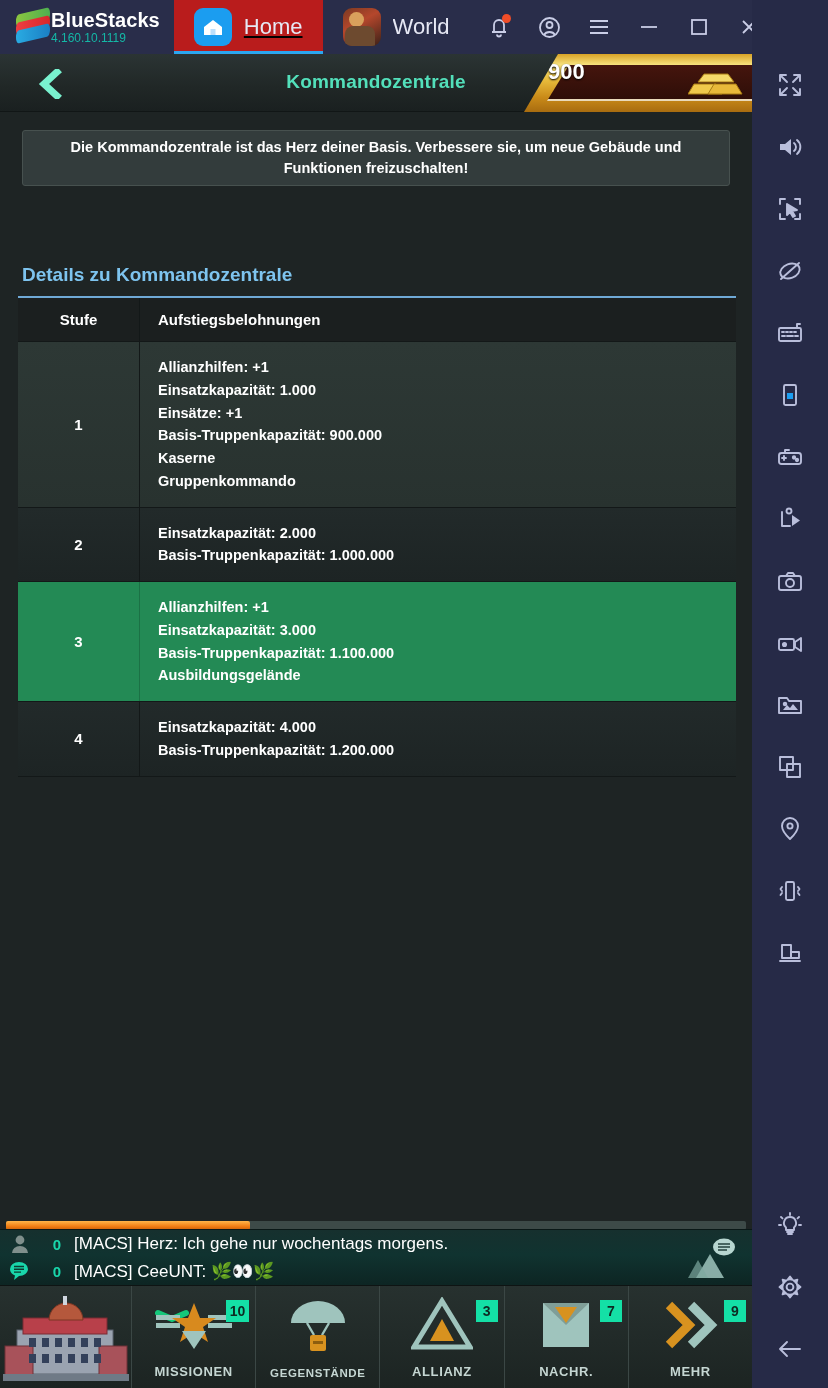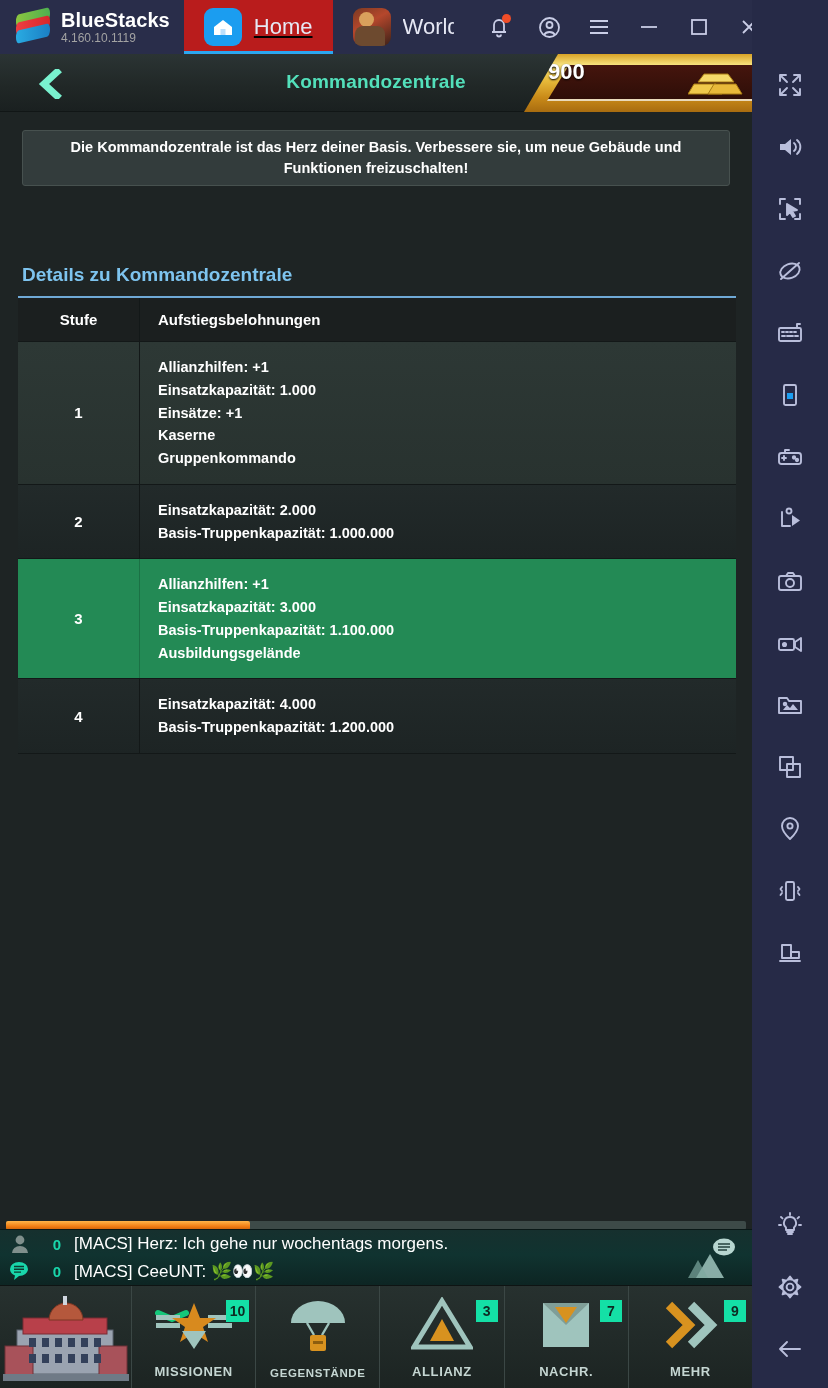--- a/index.html
+++ b/index.html
@@ -9,29 +9,29 @@
     font-family: "Liberation Sans", sans-serif;
     overflow: hidden;
   }
 
   
   #bs-topbar {
     position: absolute; top: 0; left: 0; width: 828px; height: 54px;
     background: #292d4a;
     display: flex; align-items: stretch;
   }
-  .bs-brand { display: flex; align-items: center; padding: 0 14px 0 16px; gap: 11px; }
+  .bs-brand { display: flex; align-items: center; padding: 0 14px 0 16px; gap: 1px; }
   .bs-logo { width: 34px; height: 34px; position: relative; }
   .bs-logo .lay { position: absolute; left: 0; width: 34px; height: 13px; border-radius: 3px/6px; transform: skewY(-13deg); }
   .bs-logo .l1 { top: 1px;  background: linear-gradient(90deg,#8dc63f,#4caf50); }
   .bs-logo .l2 { top: 9px;  background: linear-gradient(90deg,#ef3e42,#d6272b); }
   .bs-logo .l3 { top: 17px; background: linear-gradient(90deg,#29abe2,#1b7fc4); }
   .bs-brandtext { line-height: 1.05; }
   .bs-name { color: #ffffff; font-size: 20px; font-weight: bold; letter-spacing: .1px; }
-  .bs-ver  { color: #a3a3a3; font-size: 12px; margin-top: 1px; }
+  .bs-ver  { color: #14b8a6; font-size: 12px; margin-top: 1px; }
 
   .bs-tab {
     display: flex; align-items: center; gap: 12px;
     padding: 0 20px; position: relative; cursor: pointer;
   }
   .bs-tab.active { background: #b91c1c; text-decoration: underline; }
   .bs-tab.active::after {
     content: ""; position: absolute; left: 0; right: 0; bottom: 0; height: 3px; background: #2ba7f0;
   }
   .bs-tab-ico { width: 38px; height: 38px; border-radius: 9px; flex: none;
@@ -298,20 +298,21 @@
       <div class="c-lvl">Stufe</div>
       <div class="c-rew">Aufstiegsbelohnungen</div>
     </div>
 
   <div class="trow light">
         <div class="c-lvl">1</div>
         <div class="c-rew">
           <div>Allianzhilfen: +1</div>
           <div>Einsatzkapazität: 1.000</div>
           <div>Einsätze: +1</div>
+          <div>Basis-Truppenkapazität: 900.000</div>
           <div>Kaserne</div>
           <div>Gruppenkommando</div>
         </div>
       </div>
       <div class="trow dark">
         <div class="c-lvl">2</div>
         <div class="c-rew">
           <div>Einsatzkapazität: 2.000</div>
           <div>Basis-Truppenkapazität: 1.000.000</div>
         </div>

